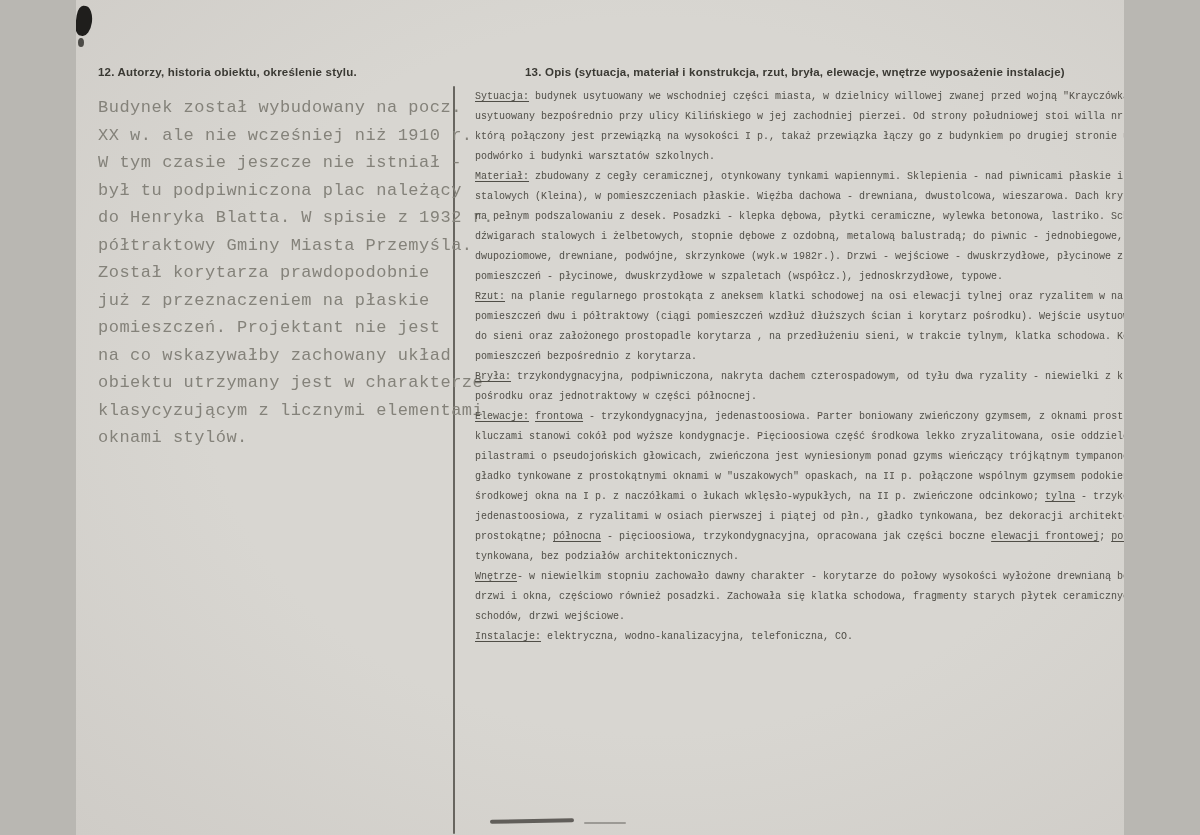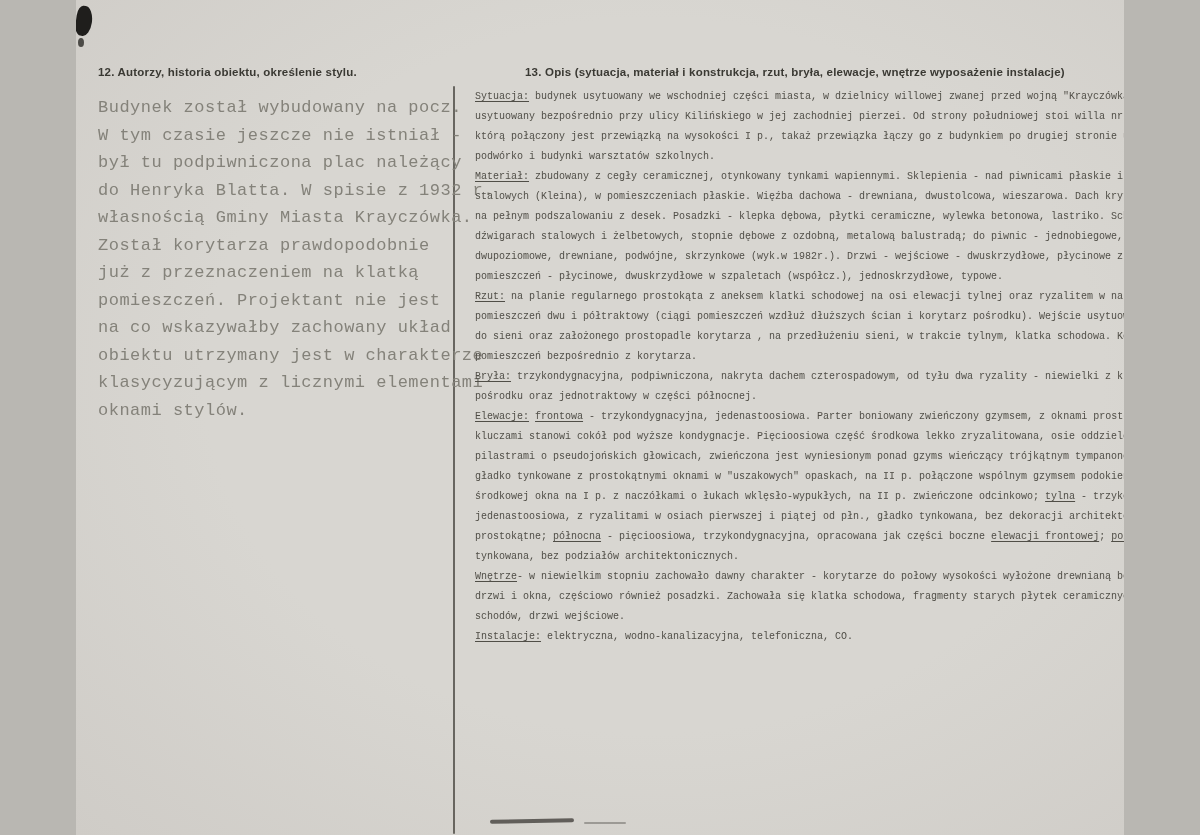--- a/index.html
+++ b/index.html
@@ -82,26 +82,27 @@
   <div class="blob-dot"></div>
 
   <div id="label-left" class="form-label">12. Autorzy, historia obiektu, określenie stylu.</div>
 
   <div id="label-right" class="form-label">13. Opis (sytuacja, materiał i konstrukcja, rzut, bryła, elewacje, wnętrze wyposażenie instalacje)</div>
 
   <div class="divider"></div>
 
   <div class="left-body">
       <div class="tline">Budynek został wybudowany na pocz.</div>
+      <div class="tline">XX w. ale nie wcześniej niż 1910 r.</div>
       <div class="tline">W tym czasie jeszcze nie istniał -</div>
       <div class="tline">był tu podpiwniczona plac należący</div>
       <div class="tline">do Henryka Blatta. W spisie z 1932 r.</div>
-      <div class="tline">własnością Gminy Miasta Krayczówka.</div>
+      <div class="tline">półtraktowy Gminy Miasta Przemyśla.</div>
       <div class="tline">Został korytarza prawdopodobnie</div>
-      <div class="tline">już z przeznaczeniem na klatką</div>
+      <div class="tline">już z przeznaczeniem na płaskie</div>
       <div class="tline">pomieszczeń. Projektant nie jest</div>
       <div class="tline">na co wskazywałby zachowany układ</div>
       <div class="tline">obiektu utrzymany jest w charakterze</div>
       <div class="tline">klasycyzującym z licznymi elementami</div>
       <div class="tline">oknami stylów.</div>
     </div>
 
   <div class="right-body">
       <div class="para"><span class="u">Sytuacja:</span><span> budynek usytuowany we wschodniej części miasta, w dzielnicy willowej zwanej przed wojną "Krayczówka", wolnostojący, usytuowany bezpośrednio przy ulicy Kilińskiego w jej zachodniej pierzei. Od strony południowej stoi willa nr 12 (ob.internat), z którą połączony jest przewiązką na wysokości I p., takaż przewiązka łączy go z budynkiem po drugiej stronie ulicy. Od zachodu podwórko i budynki warsztatów szkolnych.</span></div>
       <div class="para"><span class="u">Materiał:</span><span> zbudowany z cegły ceramicznej, otynkowany tynkami wapiennymi. Sklepienia - nad piwnicami płaskie i odcinkowe na belkach stalowych (Kleina), w pomieszczeniach płaskie. Więźba dachowa - drewniana, dwustolcowa, wieszarowa. Dach kryty blachą ocynkowaną na pełnym podszalowaniu z desek. Posadzki - klepka dębowa, płytki ceramiczne, wylewka betonowa, lastriko. Schody - dwubiegowe na dźwigarach stalowych i żelbetowych, stopnie dębowe z ozdobną, metalową balustradą; do piwnic - jednobiegowe, betonowe. Okna - dwupoziomowe, drewniane, podwójne, skrzynkowe (wyk.w 1982r.). Drzwi - wejściowe - dwuskrzydłowe, płycinowe z nadświetlem, do pomieszczeń - płycinowe, dwuskrzydłowe w szpaletach (współcz.), jednoskrzydłowe, typowe.</span></div>

